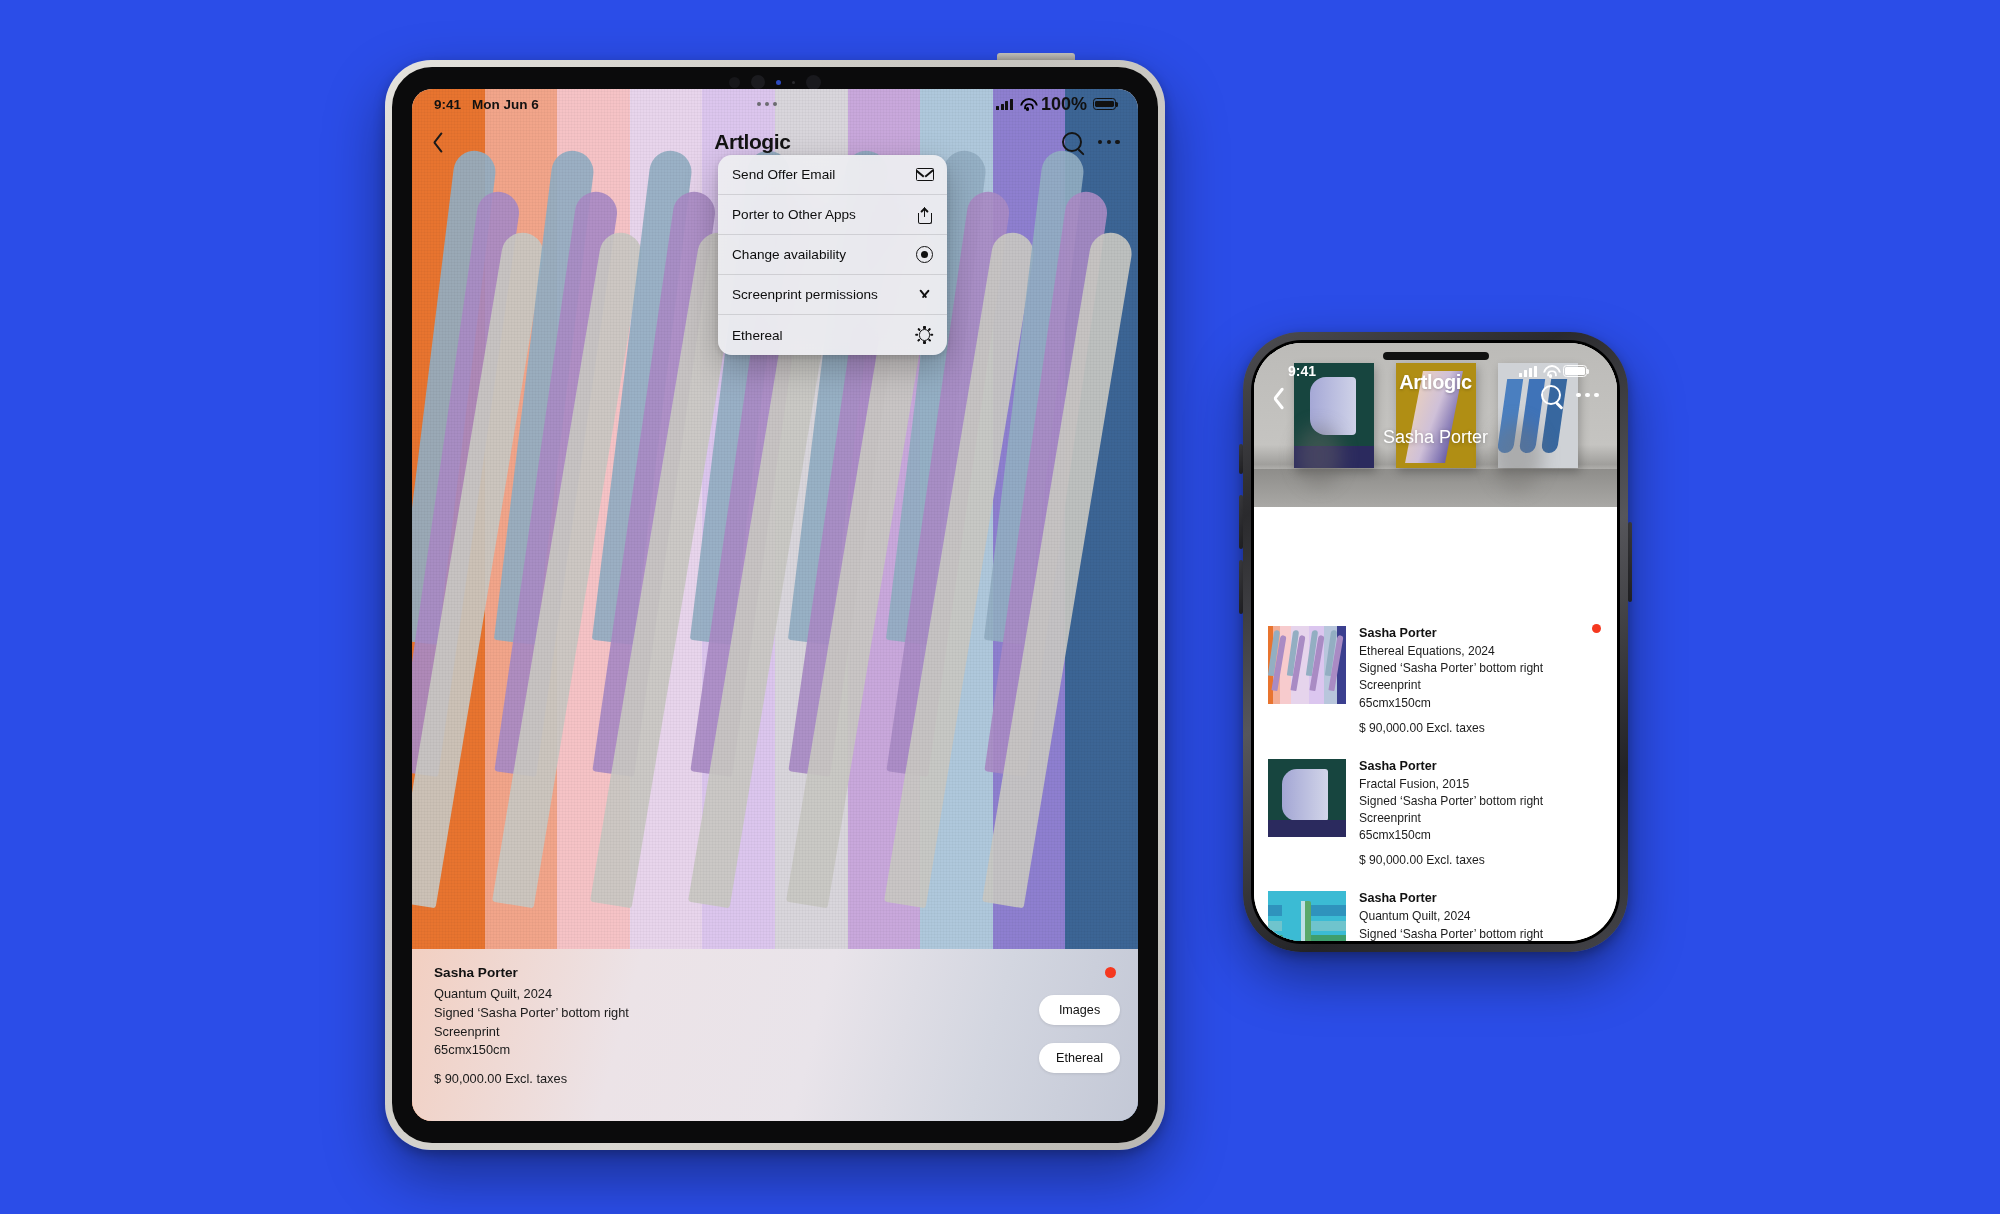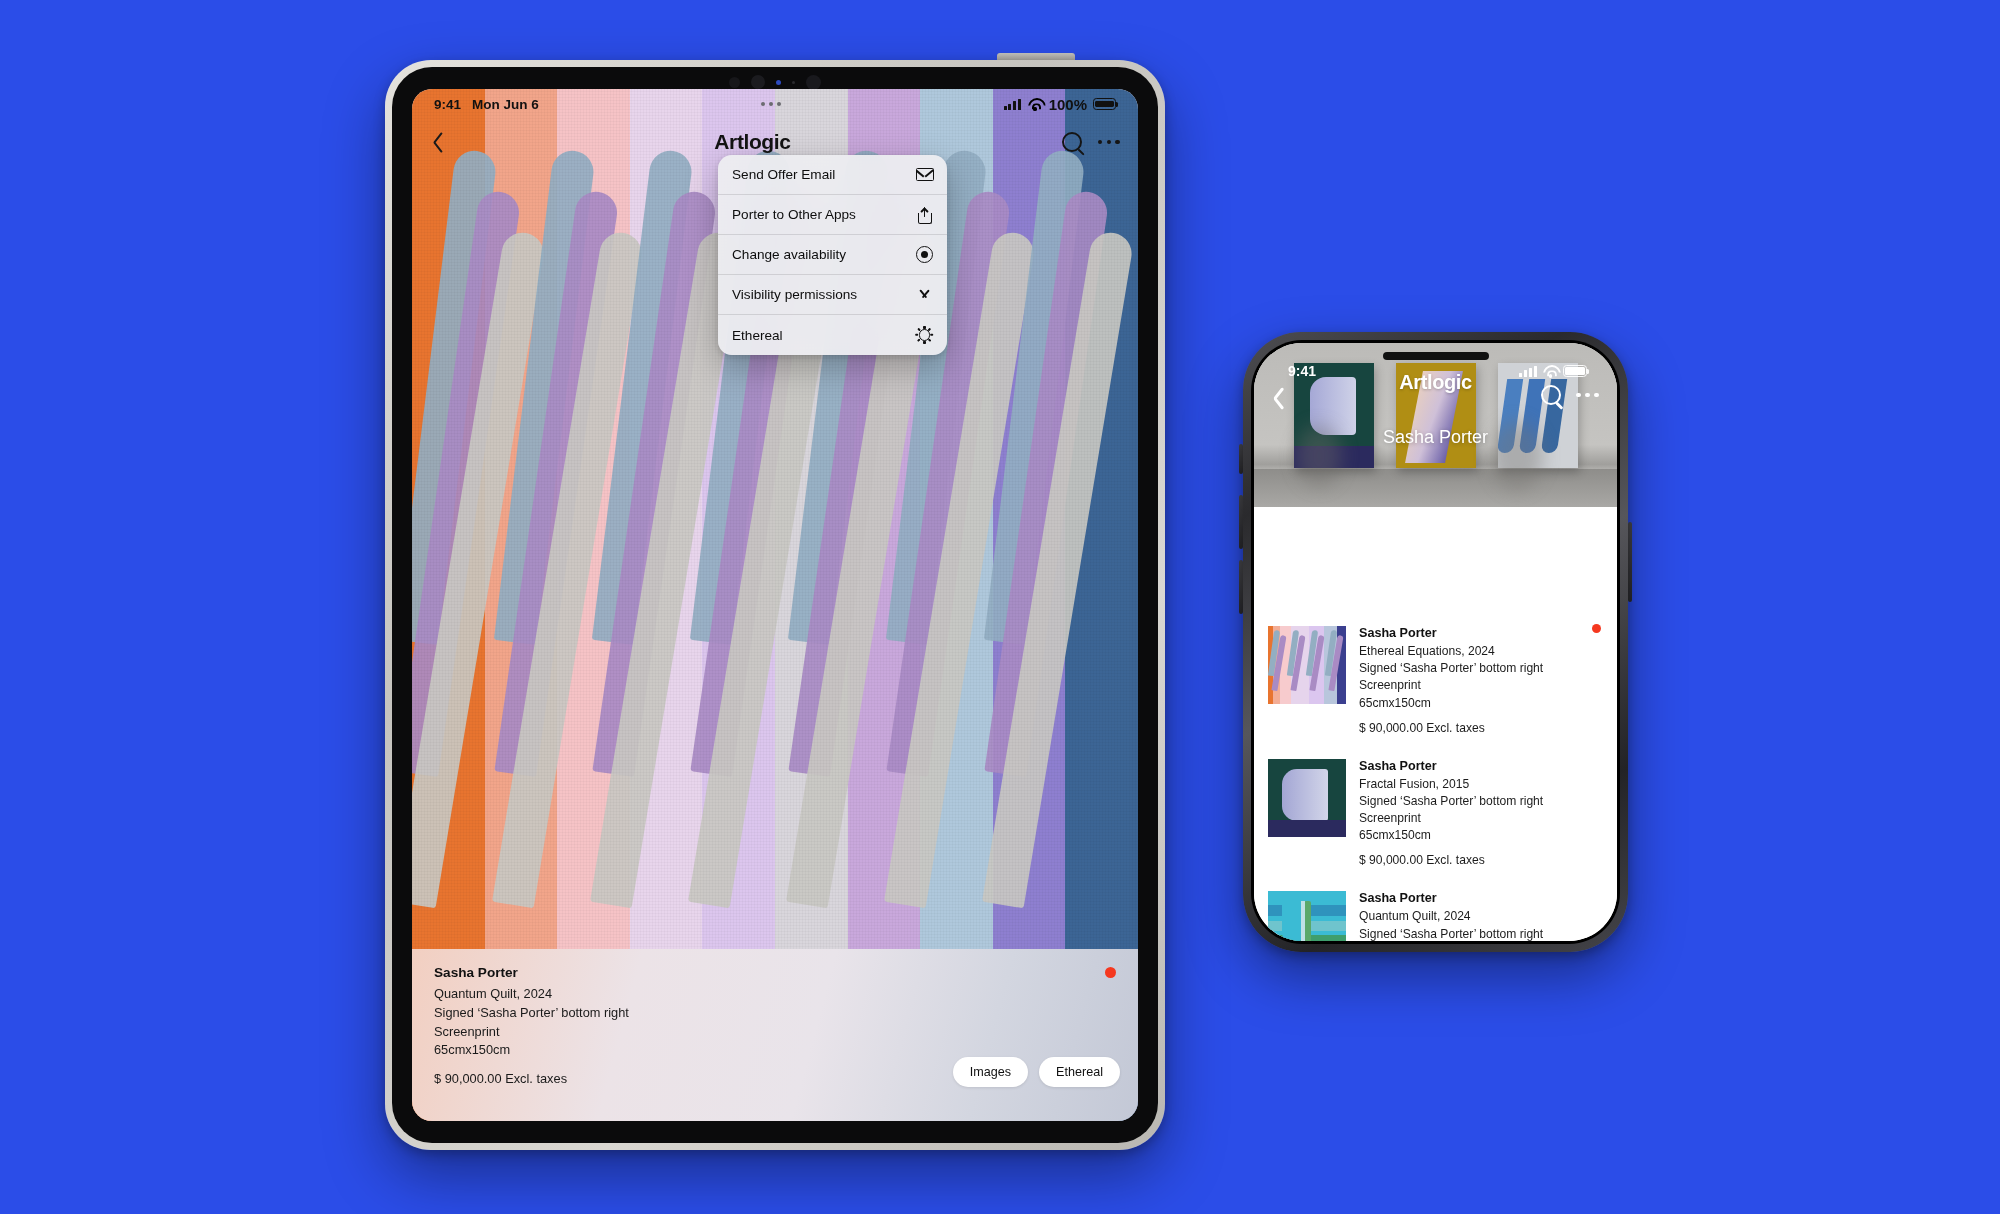--- a/index.html
+++ b/index.html
@@ -79,21 +79,21 @@
   
   .t-status {
     position: absolute; top: 0; left: 0; right: 0; height: 30px;
     display: flex; align-items: center; justify-content: space-between;
     padding: 0 22px; font-size: 13.5px; font-weight: 600; color: #111;
     z-index: 5;
   }
   .t-status .left { display:flex; gap:11px; align-items:center; }
   .t-status .mid { display:flex; gap:4px; align-items:center; }
   .t-status .mid i { width:4px;height:4px;border-radius:50%;background:#6b6b70; display:block;}
-  .t-status .right { display:flex; gap:6px; align-items:center; font-size:15px;}
+  .t-status .right { display:flex; gap:6px; align-items:center; font-size:18px;}
   .sig { display:flex; align-items:flex-end; gap:1.6px; height:11px; }
   .sig i { width:3px; background:#111; display:block; border-radius:.5px;}
   .sig i:nth-child(1){height:4px;} .sig i:nth-child(2){height:6px;}
   .sig i:nth-child(3){height:8.5px;} .sig i:nth-child(4){height:11px;}
   .batt { width:23px;height:11.5px;border:1.6px solid #111;border-radius:3.4px;position:relative;padding:1.4px;}
   .batt::after{content:"";position:absolute;right:-3.4px;top:3.2px;width:2px;height:4.4px;background:#111;border-radius:0 1.5px 1.5px 0;}
   .batt i{display:block;height:100%;width:100%;background:#111;border-radius:1.4px;}
 
   
   .t-nav {
@@ -166,21 +166,21 @@
   .t-info {
     position: absolute; left:0; right:0; bottom: 0; height: 172px;
     background: linear-gradient(105deg,#f2cfc1 0%,#ece3e7 30%,#e9e4ea 55%,#d3d6e0 78%,#c3c8d6 100%);
     padding: 16px 22px;
     z-index: 6;
   }
   .t-info .artist { font-size: 13.6px; font-weight: 700; color:#111; margin-bottom: 5px;}
   .t-info .meta { font-size: 12.8px; color:#1a1a1a; line-height: 1.47; }
   .t-info .price { font-size: 12.8px; color:#1a1a1a; margin-top: 11px;}
   .avail-dot { position:absolute; right:22px; top:18px; width:11px;height:11px;border-radius:50%;background:#F5381F;}
-  .t-actions { position:absolute; right:18px; bottom: 34px; display:flex;gap:11px;}
+  .t-actions { position:absolute; right:18px; bottom: 48px; display:flex;flex-direction:column;gap:18px;}
   .pill {
     background:#fff; border-radius: 999px; padding: 8px 17px;
     font-size: 12.6px; color:#111; text-align:center; cursor:pointer;
     box-shadow: 0 1px 3px rgba(0,0,0,.10);
   }
 
   
   .phone-wrap { position:absolute; left: 1243px; top: 332px; width: 385px; height: 620px; }
   .phone-frame {
     position:absolute; inset:0;
@@ -375,21 +375,21 @@
           </div>
           <div class="menu-item">
             <span>Change availability</span>
             <span class="menu-ic">
                 <span class="ic-radio">
                   <i></i>
                 </span>
               </span>
           </div>
           <div class="menu-item">
-            <span>Visibility permissions</span>
+            <span>Screenprint permissions</span>
             <span class="menu-ic">
                 <span class="ic-chev"></span>
               </span>
           </div>
           <div class="menu-item">
             <span>Ethereal</span>
             <span class="menu-ic">
               <span class="ic-gear">
                   <span class="ring"></span>
                   <span class="t"></span>

